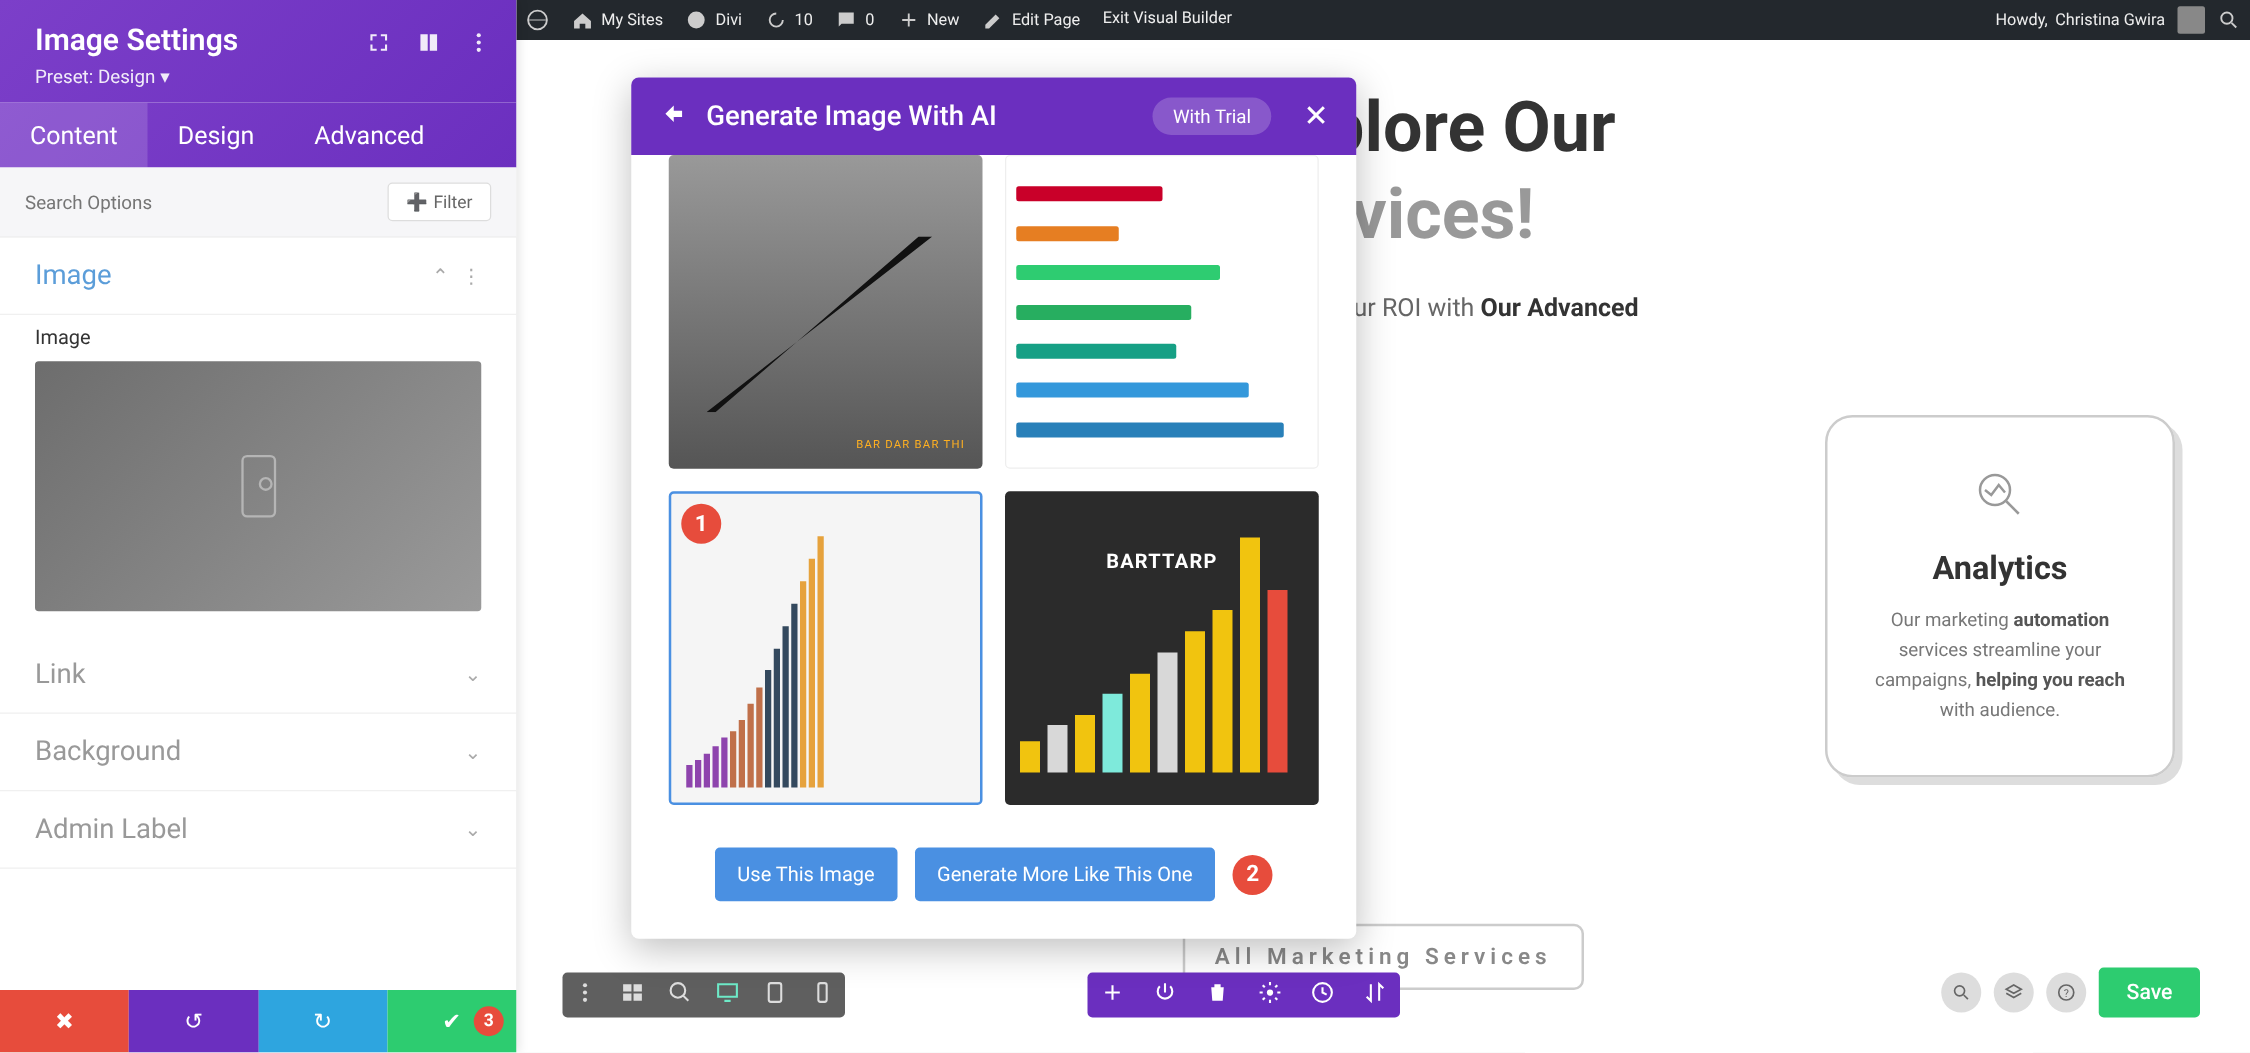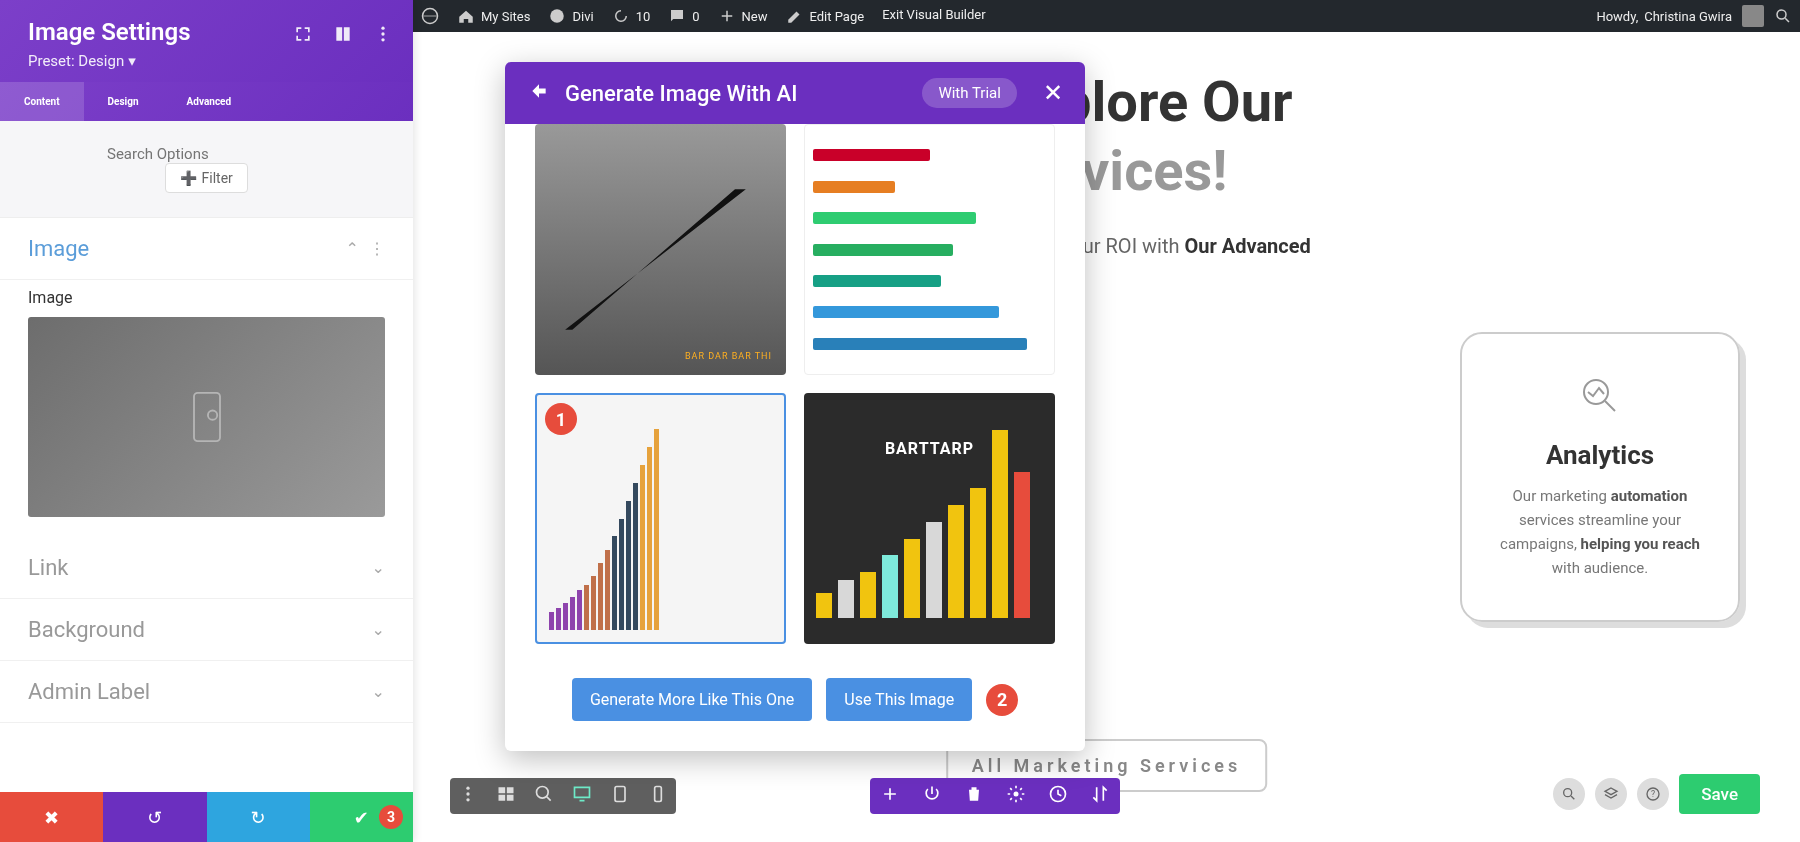--- a/index.html
+++ b/index.html
@@ -16,24 +16,24 @@
 
 .settings-panel { position: absolute; top: 0; left: 0; width: 413px; height: 100%; background: #fff; display: flex; flex-direction: column; box-shadow: 2px 0 8px rgba(0,0,0,0.1); z-index: 10; }
 .panel-header { background: linear-gradient(135deg, #7c3fc9, #6b2fbf); color: #fff; padding: 18px 28px 12px; position: relative; }
 .panel-header h1 { font-size: 24px; font-weight: 600; margin-bottom: 6px; }
 .panel-header .preset { font-size: 15px; opacity: 0.9; display: flex; align-items: center; gap: 4px; }
 .panel-header .toolicons { position: absolute; top: 24px; right: 20px; display: flex; gap: 20px; }
 .panel-header .toolicons span { cursor: pointer; opacity: 0.9; }
 .panel-header .toolicons svg { width: 20px; height: 20px; fill: #fff; }
 
 .panel-tabs { display: flex; background: linear-gradient(135deg, #7c3fc9, #6b2fbf); }
-.panel-tabs .tab { padding: 14px 24px; color: #fff; font-size: 10px; font-weight: 700; cursor: pointer; }
+.panel-tabs .tab { padding: 14px 24px; color: #fff; font-size: 20px; font-weight: 400; cursor: pointer; }
 .panel-tabs .tab.active { background: rgba(255,255,255,0.15); }
 
-.search-row { display: flex; align-items: center; padding: 24px 20px; background: #f6f6f8; border-bottom: 1px solid #eee; flex-direction: column; }
+.search-row { display: flex; align-items: center; padding: 12px 20px; background: #f6f6f8; border-bottom: 1px solid #eee; }
 .search-row input { flex: 1; border: none; background: transparent; font-size: 15px; color: #888; outline: none; }
 .search-row .filter-btn { padding: 6px 14px; border: 1px solid #ddd; background: #fff; border-radius: 4px; font-size: 14px; color: #666; cursor: pointer; display: flex; align-items: center; gap: 4px; }
 
 .section-head { padding: 18px 28px; display: flex; align-items: center; justify-content: space-between; border-bottom: 1px solid #f0f0f0; cursor: pointer; }
 .section-head .title { color: #5b9dd9; font-size: 22px; font-weight: 400; }
 .section-head .title.gray { color: #999; }
 .section-head .ctrls { display: flex; align-items: center; gap: 10px; color: #aaa; }
 .image-sub { padding: 8px 28px 10px; font-size: 16px; color: #333; }
 .image-preview { margin: 0 28px 20px; height: 200px; background: linear-gradient(135deg, #6d6d6d, #9a9a9a); border-radius: 3px; display: flex; align-items: center; justify-content: center; }
 .image-preview svg { width: 40px; height: 52px; stroke: #b5b5b5; fill: none; stroke-width: 2; }
@@ -312,22 +312,22 @@
         <div class="bar" style="height:30%;background:#7eeadb"></div>
         <div class="bar" style="height:38%;background:#f1c40f"></div>
         <div class="bar" style="height:46%;background:#d8d8d8"></div>
         <div class="bar" style="height:54%;background:#f1c40f"></div>
         <div class="bar" style="height:62%;background:#f1c40f"></div>
         <div class="bar" style="height:90%;background:#f1c40f"></div>
         <div class="bar" style="height:70%;background:#e74c3c"></div>
     </div>
   </div>
   <div class="ai-actions">
+    <button>Use This Image</button>
     <button>Generate More Like This One</button>
-    <button>Use This Image</button>
     <span class="num-badge2">2</span>
   </div>
 </div>
 
 <div class="bottom-left-tb">
   <span><svg viewBox="0 0 24 24">
         <circle cx="12" cy="5" r="2"></circle>
         <circle cx="12" cy="12" r="2"></circle>
         <circle cx="12" cy="19" r="2"></circle>
       </svg></span>

